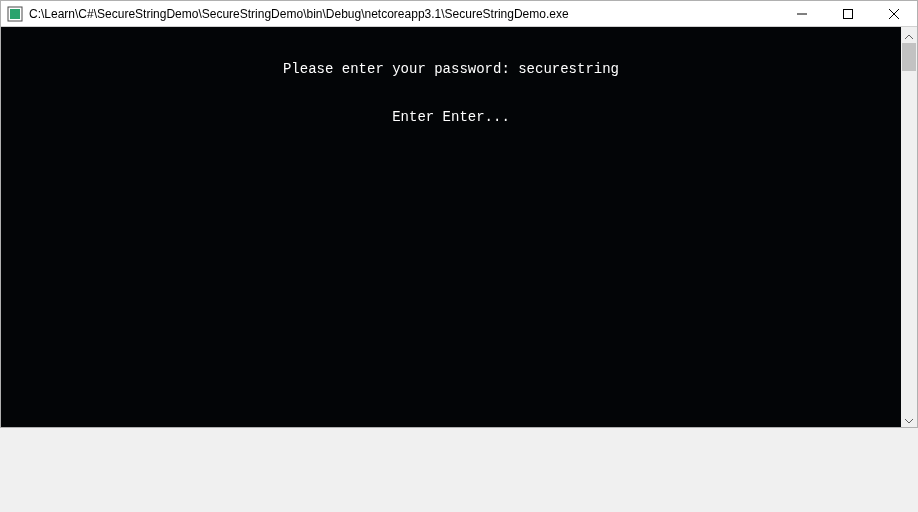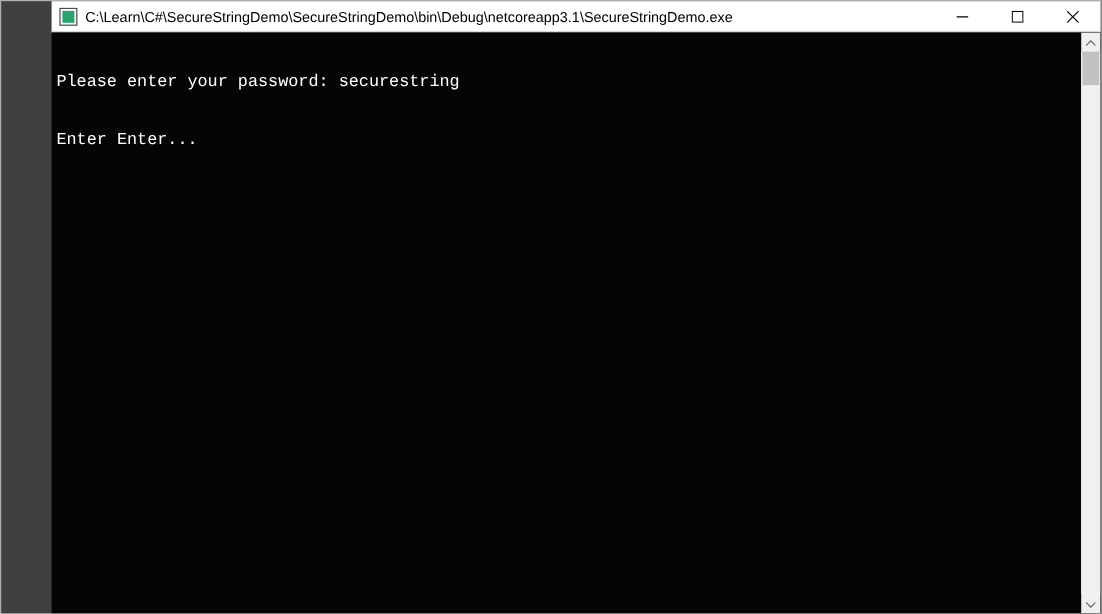--- a/index.html
+++ b/index.html
@@ -5,26 +5,25 @@
     * { margin: 0; padding: 0; box-sizing: border-box; }
     body {
       font-family: "Segoe UI", Tahoma, sans-serif;
       background: #f0f0f0;
       width: 918px;
       height: 512px;
       overflow: hidden;
     }
     .window {
       width: 918px;
-      height: 512px;
+      height: 428px;
       border: 1px solid #b0b0b0;
-      background: #404040;
+      background: #1d4ed8;
       display: flex;
       flex-direction: column;
-      padding-left: 42px;
     }
     .titlebar {
       height: 26px;
       background: #ffffff;
       display: flex;
       align-items: center;
       border-bottom: 1px solid #d0d0d0;
       flex-shrink: 0;
     }
     .titlebar-icon {
@@ -64,21 +63,21 @@
     }
     .console-text {
       flex: 1;
       padding: 2px 4px;
       font-family: Consolas, "Courier New", monospace;
       font-size: 14px;
       line-height: 16px;
       color: #ffffff;
       white-space: pre;
     }
-    .console-line { display: block; }
+    .console-line { display: block; text-align: center; }
     .scrollbar {
       width: 16px;
       background: #f0f0f0;
       display: flex;
       flex-direction: column;
       align-items: center;
     }
     .scroll-arrow {
       height: 16px;
       width: 100%;

